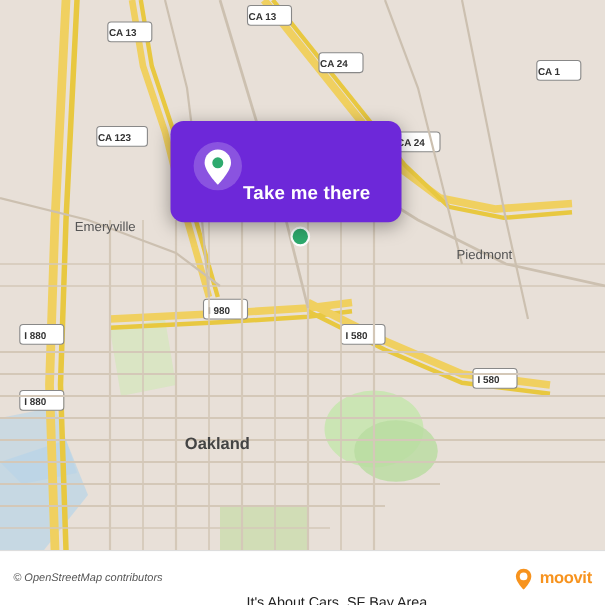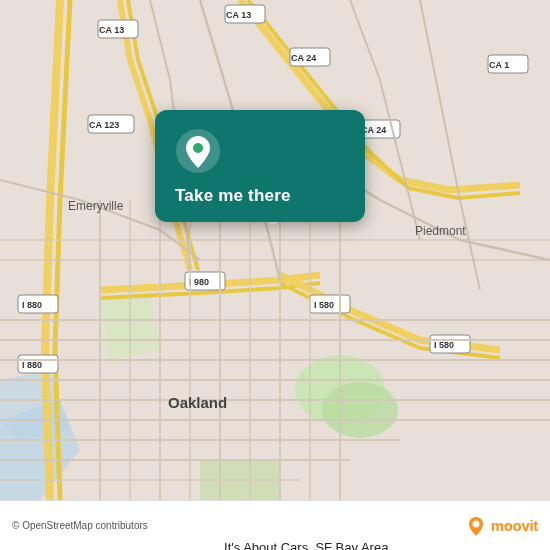--- a/index.html
+++ b/index.html
@@ -27,25 +27,25 @@
       position: absolute;
       top: 0; left: 0;
     }
 
     
     #popup-card {
       position: absolute;
       top: 110px;
       left: 155px;
       width: 210px;
-      background-color: #0f766e;
+      background-color: #6d28d9;
       border-radius: 12px;
       display: flex;
-      flex-direction: column;
-      align-items: flex-start;
+      flex-direction: row;
+      align-items: flex-end;
       padding: 18px 20px 16px;
       box-shadow: 0 4px 16px rgba(0,0,0,0.35);
       cursor: pointer;
     }
 
     #popup-pin-icon {
       width: 46px;
       height: 46px;
       margin-bottom: 12px;
     }
@@ -66,20 +66,21 @@
       border-top: 1px solid #ddd;
       display: flex;
       align-items: center;
       justify-content: space-between;
       padding: 0 12px;
     }
 
     #attribution {
       font-size: 10px;
       color: #555;
+      font-style: italic;
     }
 
     #place-label {
       font-size: 13px;
       color: #222;
       font-weight: 500;
       margin-top: 44px;
     }
 
     #moovit-logo {

